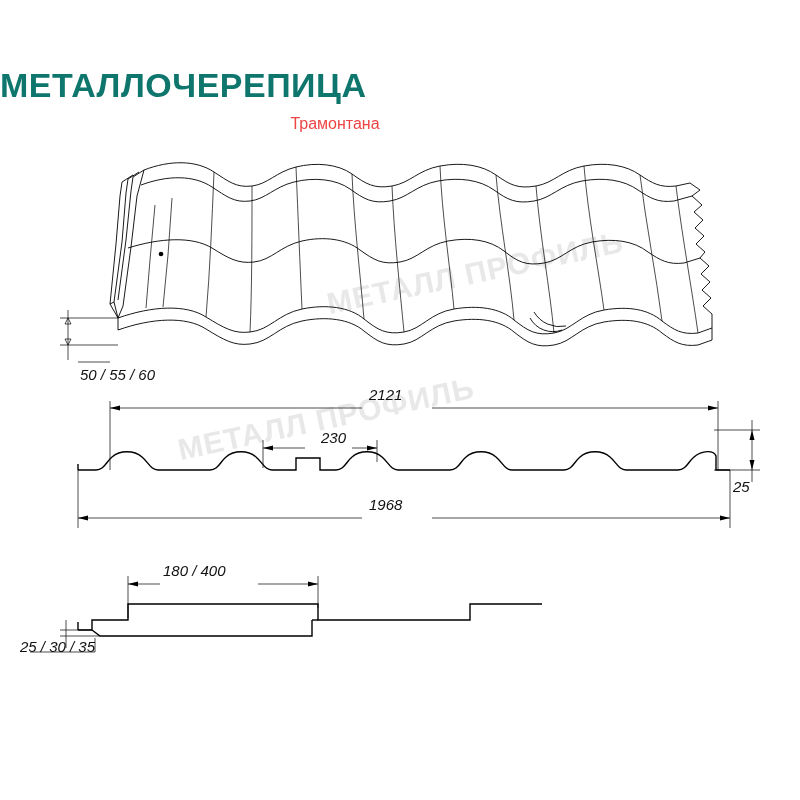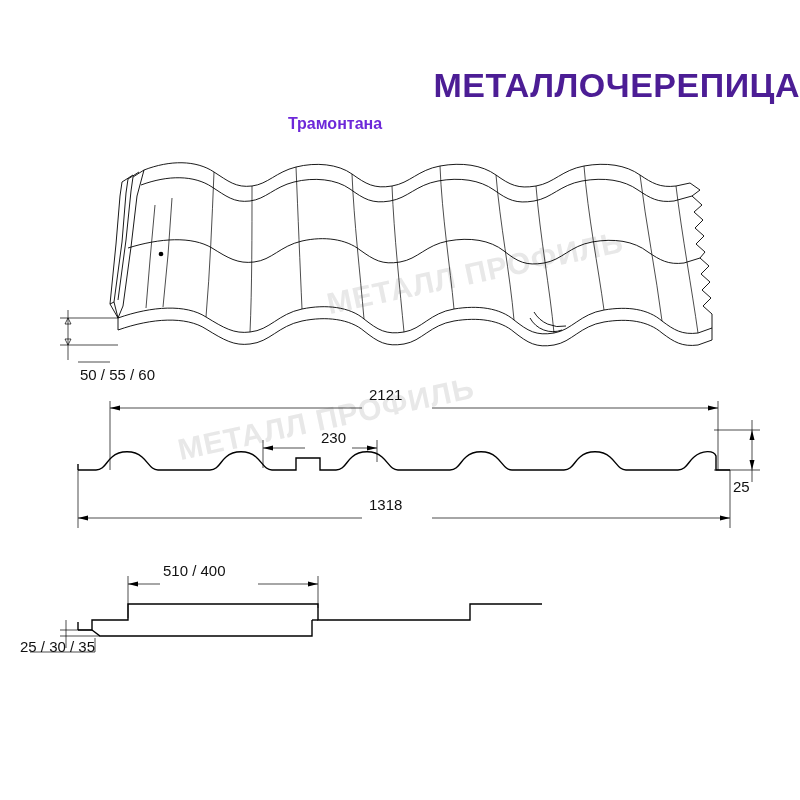--- a/index.html
+++ b/index.html
@@ -20,41 +20,41 @@
     left: 0;
     top: 0;
     width: 800px;
     height: 800px;
   }
   .title-main {
     position: absolute;
     left: 0;
     top: 66px;
     width: 800px;
-    text-align: right;
+    text-align: left;
     font-size: 34px;
     font-weight: bold;
     letter-spacing: 0.5px;
-    color: #4c1d95;
+    color: #0f766e;
   }
   .title-sub {
     position: absolute;
     left: 0;
     top: 115px;
     width: 670px;
     text-align: center;
     font-size: 16px;
-    color: #6d28d9;
-    font-weight: bold;
+    color: #ef4444;
   }
   .dim {
     position: absolute;
     font-size: 15px;
     color: #111;
     white-space: nowrap;
+    font-style: italic;
   }
   .dim-1155 { left: 369px; top: 386px; }
   .dim-230  { left: 321px; top: 429px; }
   .dim-25r  { left: 733px; top: 434px; margin-top: 44px; }
   .dim-1195 { left: 369px; top: 496px; }
   .dim-5055 { left: 80px;  top: 366px; }
   .dim-350  { left: 163px; top: 562px; }
   .dim-2530 { left: 20px;  top: 638px; }
   svg { display: block; }
   .ln { stroke: #000; fill: none; }
@@ -78,23 +78,23 @@
 
 <div class="title-main">МЕТАЛЛОЧЕРЕПИЦА</div>
 <div class="title-sub">Трамонтана</div>
 
 <div class="wm wm1">МЕТАЛЛ ПРОФИЛЬ</div>
 <div class="wm wm2">МЕТАЛЛ ПРОФИЛЬ</div>
 
 <div class="dim dim-1155">2121</div>
 <div class="dim dim-230">230</div>
 <div class="dim dim-25r">25</div>
-<div class="dim dim-1195">1318</div>
+<div class="dim dim-1195">1968</div>
 <div class="dim dim-5055">50 / 55 / 60</div>
-<div class="dim dim-350">510 / 400</div>
+<div class="dim dim-350">180 / 400</div>
 <div class="dim dim-2530">25 / 30 / 35</div>
 
 <svg id="sheet" viewBox="0 0 800 800">
 
   <g>
 
     <path class="ln thin" d="M133 175 L122 182 L120 196"></path>
     <path class="ln thin" d="M139 172 L128 179 L126 193"></path>
     <path class="ln thin" d="M144 170 L133 177 L131 191"></path>
 

